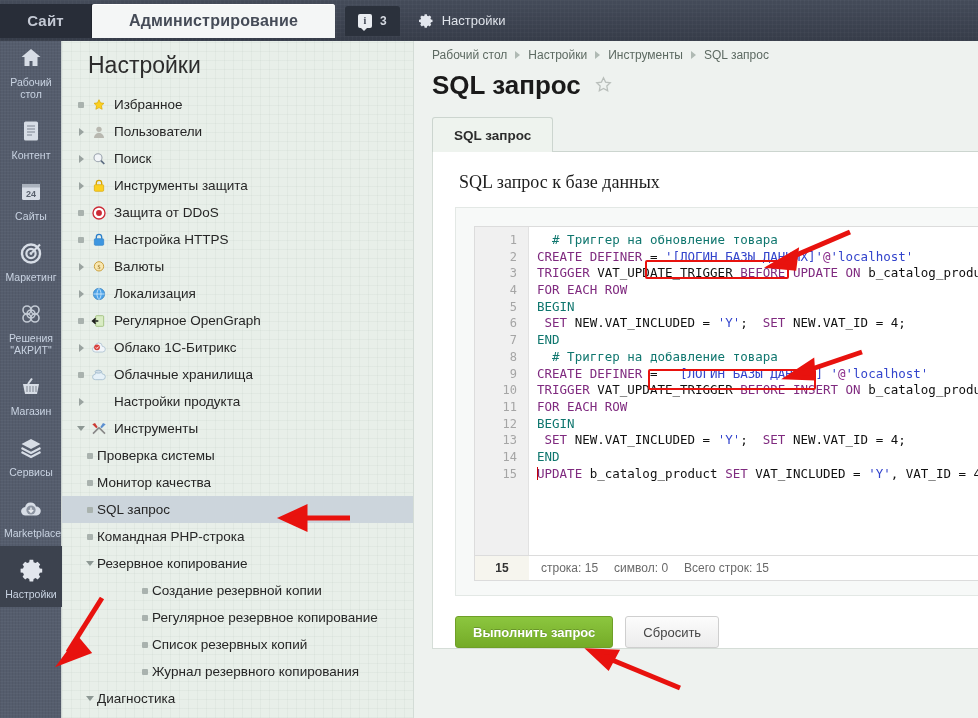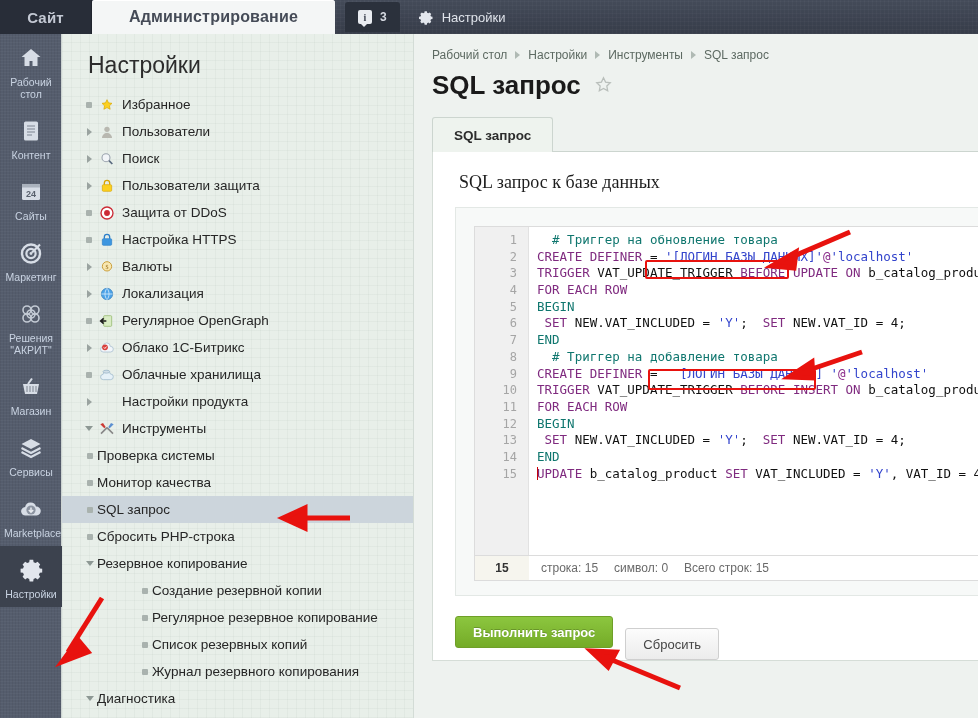--- a/index.html
+++ b/index.html
@@ -8,21 +8,21 @@
     width: 978px; height: 718px;
     font-family: "Liberation Sans", sans-serif;
     font-size: 13px;
     background: #eef2ef;
     overflow: hidden;
     position: relative;
   }
 
   
   #topbar {
-    position:absolute; left:0; top:0; width:978px; height:34px;
+    position:absolute; left:0; top:0; width:978px; height:41px;
     background:#3c4250;
     background-image:
       repeating-linear-gradient(0deg, rgba(255,255,255,.025) 0 1px, transparent 1px 4px),
       repeating-linear-gradient(90deg, rgba(255,255,255,.025) 0 1px, transparent 1px 4px),
       linear-gradient(#444b59,#363c49);
     display:flex; align-items:center;
     z-index:40;
   }
   .tb-tab {
     height:34px; display:flex; align-items:center; justify-content:center;
@@ -83,21 +83,21 @@
     position:absolute; left:62px; top:34px; width:352px; height:684px;
     background:#e8efe9;
     background-image:
       repeating-linear-gradient(0deg, rgba(160,175,165,.10) 0 1px, transparent 1px 9px),
       repeating-linear-gradient(90deg, rgba(160,175,165,.10) 0 1px, transparent 1px 9px);
     border-right:1px solid #d3dcd6;
     overflow:hidden;
     z-index:20;
   }
   #tree-title { font-size:23px; color:#2c2c2c; padding:18px 0 12px 26px; font-weight:normal; }
-  .tnode { display:flex; align-items:center; height:27px; padding-left:20px; position:relative; }
+  .tnode { display:flex; align-items:center; height:27px; padding-left:12px; position:relative; }
   .tnode.sel { background:#ccd5dc; }
   .twist { width:14px; flex:0 0 14px; display:flex; align-items:center; justify-content:center; }
   .twist .caret-r { width:0;height:0;border-left:5px solid #9aa3a0;border-top:4px solid transparent;border-bottom:4px solid transparent; }
   .twist .caret-d { width:0;height:0;border-top:5px solid #8d9894;border-left:4px solid transparent;border-right:4px solid transparent; }
   .twist .dot { width:6px;height:6px;background:#a9b2ae;border-radius:1px; }
   .ticon { width:22px; flex:0 0 22px; display:flex; align-items:center; justify-content:center; margin-right:4px; }
   .tlabel { color:#262626; font-size:13.5px; white-space:nowrap; }
   .tnode.lvl2 { padding-left:21px; }
   .tnode.lvl3 { padding-left:76px; }
 
@@ -146,21 +146,21 @@
   }
   #sb-count { width:54px; flex:0 0 54px; text-align:center; font-weight:bold; color:#333; background:#f6f5ee; height:24px; line-height:24px; }
   #sb-text { display:flex; gap:16px; padding-left:12px; }
 
   #buttons { display:flex; gap:12px; margin:20px 0 0 22px; }
   .btn { height:32px; padding:13px 17px; border-radius:3px; font-size:13px; display:flex; align-items:center; }
   #btn-run {
     background:linear-gradient(#8cc63f,#74ab27); border:1px solid #6f9f28;
     color:#fff; font-weight:bold; text-shadow:0 -1px 0 rgba(0,0,0,.2);
   }
-  #btn-reset { background:linear-gradient(#fcfcfc,#ececec); border:1px solid #cfcfcf; color:#454545;margin-top:12px; }
+  #btn-reset { background:linear-gradient(#fcfcfc,#ececec); border:1px solid #cfcfcf; color:#454545; }
 
   
   #overlay { position:absolute; left:0; top:0; width:978px; height:718px; pointer-events:none; z-index:90; }
   .redbox { position:absolute; border:2px solid #e8120e; border-radius:2px; }
 </style>
 </head>
 <body>
 
 <div id="topbar">
   <div id="tab-site" class="tb-tab">
@@ -323,21 +323,21 @@
       <div class="tnode lvl1">
         <span class="twist">
           <span class="caret-r"></span>
         </span>
         <span class="ticon">
           <svg viewBox="0 0 24 24" width="16" height="16">
             <path d="M8 10V7.5a4 4 0 018 0V10" fill="none" stroke="#d8a400" stroke-width="2"></path>
             <rect x="5" y="10" width="14" height="10" rx="1.6" fill="#fcd020" stroke="#d8a400"></rect>
           </svg>
         </span>
-        <span class="tlabel">Пользователи защита</span>
+        <span class="tlabel">Инструменты защита</span>
       </div>
       <div class="tnode lvl1">
         <span class="twist">
           <span class="dot"></span>
         </span>
         <span class="ticon">
           <svg viewBox="0 0 24 24" width="16" height="16">
             <circle cx="12" cy="12" r="9" fill="#fff" stroke="#cc2b36" stroke-width="2"></circle>
             <circle cx="12" cy="12" r="4.4" fill="#cc2b36"></circle>
           </svg>
@@ -452,21 +452,21 @@
       <div class="tnode lvl2 sel">
         <span class="twist">
           <span class="dot"></span>
         </span>
         <span class="tlabel">SQL запрос</span>
       </div>
       <div class="tnode lvl2">
         <span class="twist">
           <span class="dot"></span>
         </span>
-        <span class="tlabel">Сбросить PHP-строка</span>
+        <span class="tlabel">Командная PHP-строка</span>
       </div>
       <div class="tnode lvl2">
         <span class="twist">
           <span class="caret-d"></span>
         </span>
         <span class="tlabel">Резервное копирование</span>
       </div>
       <div class="tnode lvl3">
         <span class="twist">
           <span class="dot"></span>

